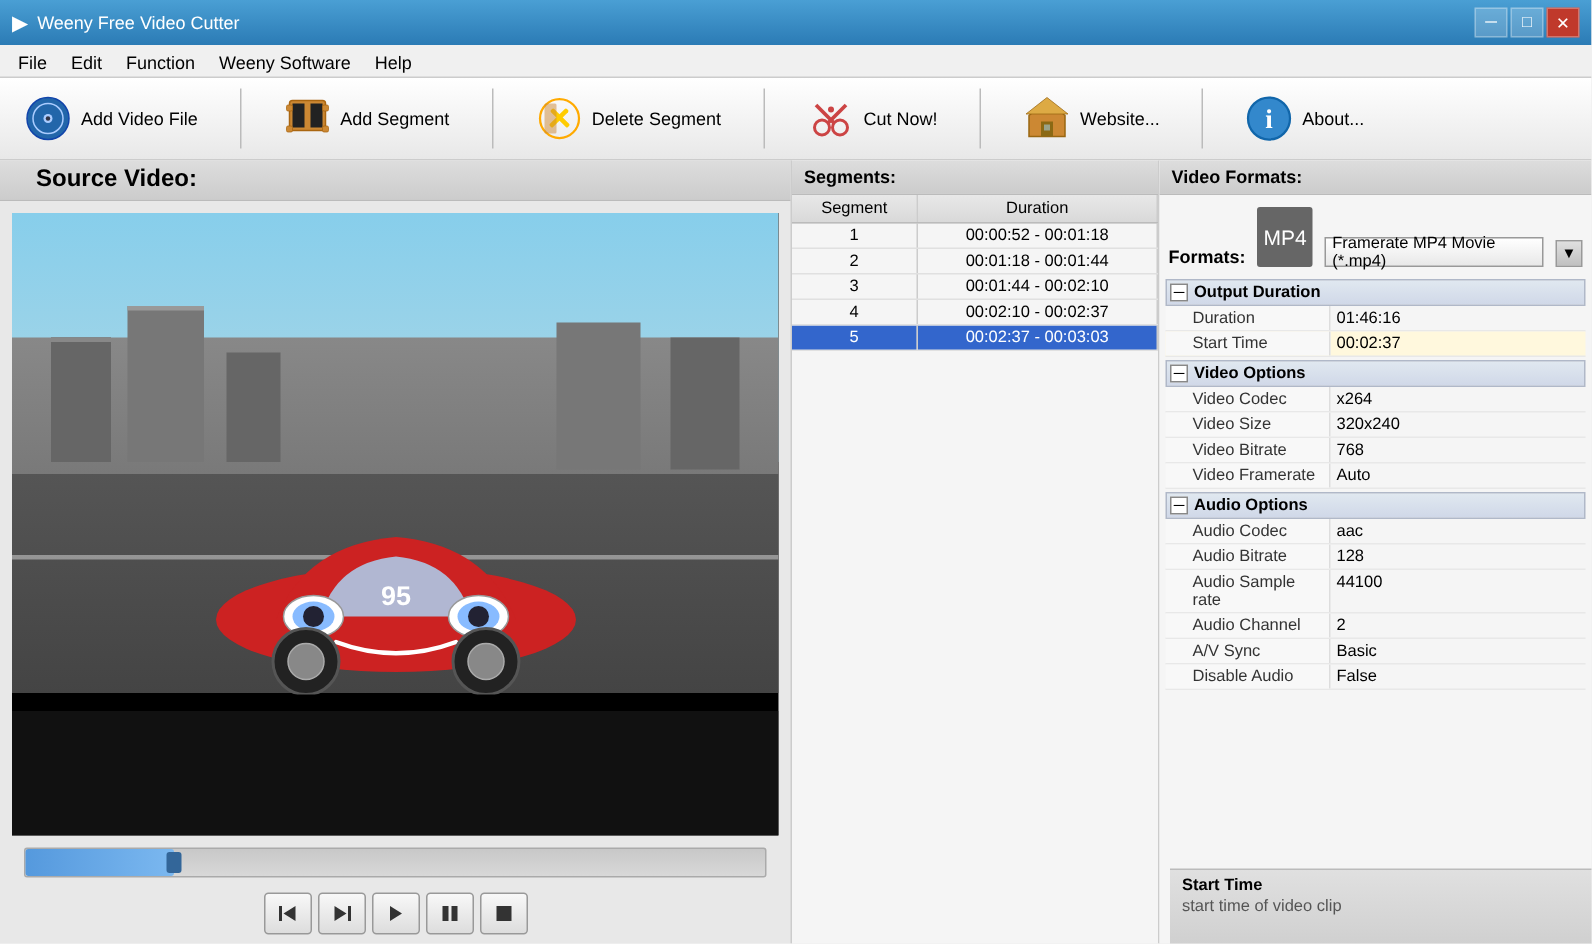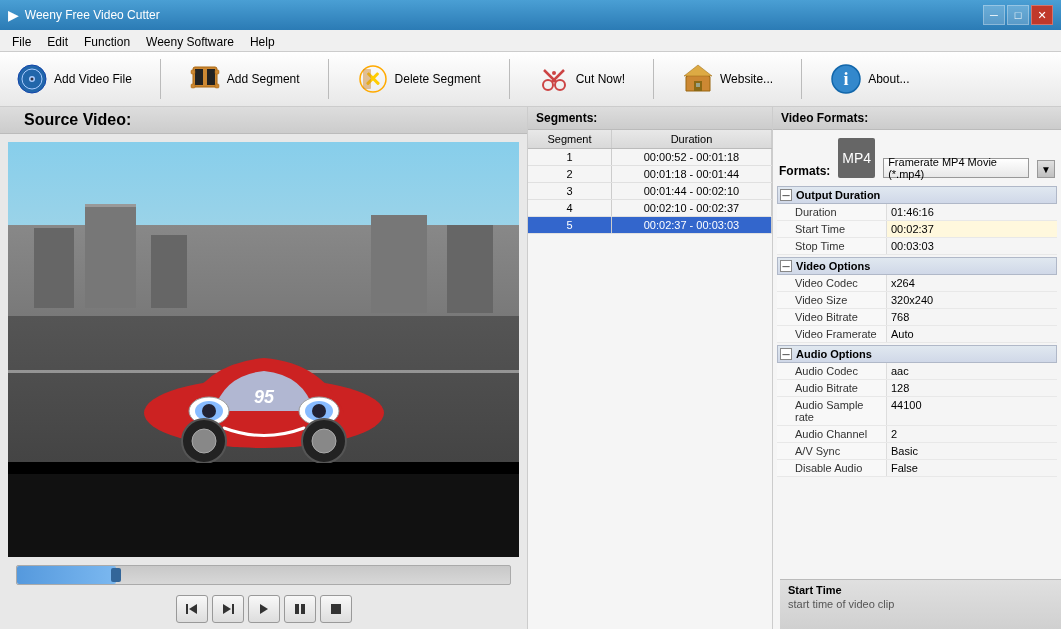--- a/index.html
+++ b/index.html
@@ -104,21 +104,20 @@
       background: #000;
       margin: 8px;
       position: relative;
       overflow: hidden;
     }
     #video-placeholder {
       width: 100%;
       height: 100%;
       position: relative;
       overflow: hidden;
-      font-style: italic;
     }
     
     #timeline-container {
       height: 20px;
       margin: 0 8px;
       background: linear-gradient(to bottom, #c8c8c8, #d8d8d8);
       border: 1px solid #aaa;
       border-radius: 2px;
       position: relative;
     }
@@ -563,24 +562,20 @@
               <span>Output Duration</span>
             </div>
             <div class="prop-row">
               <div class="prop-key">Duration</div>
               <div class="prop-value">01:46:16</div>
             </div>
             <div class="prop-row highlighted">
               <div class="prop-key">Start Time</div>
               <div class="prop-value">00:02:37</div>
             </div>
-            <div class="prop-row">
-              <div class="prop-key">Stop Time</div>
-              <div class="prop-value">00:03:03</div>
-            </div>
           </div>
           <div class="prop-section">
             <div class="prop-section-header">
               <div class="prop-section-icon">─</div>
               <span>Video Options</span>
             </div>
             <div class="prop-row">
               <div class="prop-key">Video Codec</div>
               <div class="prop-value">x264</div>
             </div>

